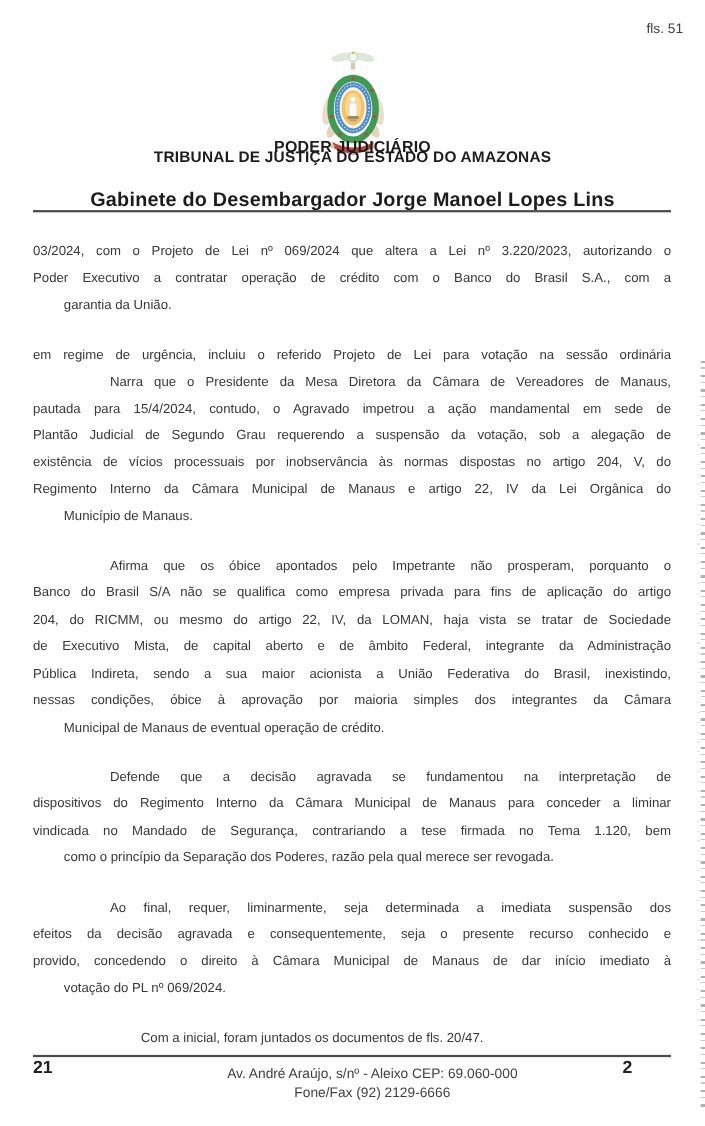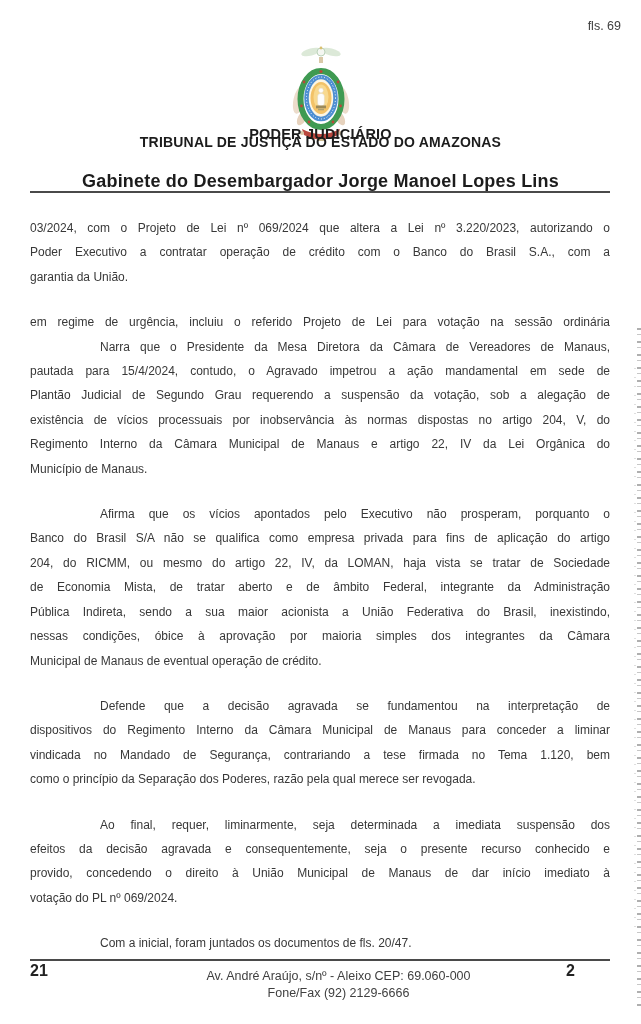--- a/index.html
+++ b/index.html
@@ -15,21 +15,21 @@
   .h2{top:134px;font-size:14px;}
   .h3{top:171px;font-size:18px;}
   .divider{position:absolute;left:30px;width:580px;height:2px;background:#4a4a4a;}
   .divider.top{top:191px;}
   .divider.bottom{top:959px;}
   
   .doc-body{position:absolute;top:216px;left:30px;width:580px;font-size:12px;line-height:24.4px;color:#383838;}
   .paragraph{margin:0 0 21px 0;}
   .paragraph:last-child{margin-bottom:0;}
   .line{text-align:justify;text-align-last:justify;white-space:normal;}
-  .line.last{text-align-last:left;}
+  .line.last{text-align-last:left;margin-left:28px;}
   .line.indent{padding-left:70px;}
   
   .page-num{position:absolute;top:962px;font-size:16px;font-weight:bold;color:#222;}
   .page-num.left{left:30px;}
   .page-num.right{left:566px;}
   .footer-address{position:absolute;left:0;width:100%;text-align:center;font-size:12.5px;color:#3f3f3f;padding-left:18px;}
   .addr1{top:969px;}
   .addr2{top:986px;}
   
   .sig-edge{
@@ -40,21 +40,21 @@
   .sig-edge::before{
     content:"";position:absolute;left:-3px;top:40px;width:2px;height:560px;opacity:.5;
     background:repeating-linear-gradient(180deg,#8a8a8a 0 1px,transparent 1px 9px);
   }
 </style>
 </head>
 <body>
 
 <div class="page">
 
-  <div class="folio">fls. 69</div>
+  <div class="folio">fls. 51</div>
 
   <svg class="emblem" viewBox="0 0 58 104" xmlns="http://www.w3.org/2000/svg">
 
     <ellipse cx="19" cy="8" rx="10" ry="3.6" fill="#dce9d8" transform="rotate(-14 19 8)"></ellipse>
     <ellipse cx="39" cy="8" rx="10" ry="3.6" fill="#dce9d8" transform="rotate(14 39 8)"></ellipse>
     <circle cx="29" cy="8" r="4" fill="#f4f7f2" stroke="#bcd2ba" stroke-width="1"></circle>
     <circle cx="29" cy="4" r="1.4" fill="#d9c070"></circle>
     <rect x="27" y="13" width="4" height="6" fill="#d9c9a8"></rect>
 
     <ellipse cx="7" cy="56" rx="5.5" ry="14" fill="#ecdccb" transform="rotate(12 7 56)"></ellipse>
@@ -105,40 +105,40 @@
       <div class="line">em regime de urgência, incluiu o referido Projeto de Lei para votação na sessão ordinária</div>
       <div class="line indent">Narra que o Presidente da Mesa Diretora da Câmara de Vereadores de Manaus,</div>
       <div class="line">pautada para 15/4/2024, contudo, o Agravado impetrou a ação mandamental em sede de</div>
       <div class="line">Plantão Judicial de Segundo Grau requerendo a suspensão da votação, sob a alegação de</div>
       <div class="line">existência de vícios processuais por inobservância às normas dispostas no artigo 204, V, do</div>
       <div class="line">Regimento Interno da Câmara Municipal de Manaus e artigo 22, IV da Lei Orgânica do</div>
       <div class="line last">Município de Manaus.</div>
     </div>
 
     <div class="paragraph">
-      <div class="line indent">Afirma que os vícios apontados pelo Executivo não prosperam, porquanto o</div>
+      <div class="line indent">Afirma que os óbice apontados pelo Impetrante não prosperam, porquanto o</div>
       <div class="line">Banco do Brasil S/A não se qualifica como empresa privada para fins de aplicação do artigo</div>
       <div class="line">204, do RICMM, ou mesmo do artigo 22, IV, da LOMAN, haja vista se tratar de Sociedade</div>
-      <div class="line">de Economia Mista, de tratar aberto e de âmbito Federal, integrante da Administração</div>
+      <div class="line">de Executivo Mista, de capital aberto e de âmbito Federal, integrante da Administração</div>
       <div class="line">Pública Indireta, sendo a sua maior acionista a União Federativa do Brasil, inexistindo,</div>
       <div class="line">nessas condições, óbice à aprovação por maioria simples dos integrantes da Câmara</div>
       <div class="line last">Municipal de Manaus de eventual operação de crédito.</div>
     </div>
 
     <div class="paragraph">
       <div class="line indent">Defende que a decisão agravada se fundamentou na interpretação de</div>
       <div class="line">dispositivos do Regimento Interno da Câmara Municipal de Manaus para conceder a liminar</div>
       <div class="line">vindicada no Mandado de Segurança, contrariando a tese firmada no Tema 1.120, bem</div>
       <div class="line last">como o princípio da Separação dos Poderes, razão pela qual merece ser revogada.</div>
     </div>
 
     <div class="paragraph">
       <div class="line indent">Ao final, requer, liminarmente, seja determinada a imediata suspensão dos</div>
       <div class="line">efeitos da decisão agravada e consequentemente, seja o presente recurso conhecido e</div>
-      <div class="line">provido, concedendo o direito à União Municipal de Manaus de dar início imediato à</div>
+      <div class="line">provido, concedendo o direito à Câmara Municipal de Manaus de dar início imediato à</div>
       <div class="line last">votação do PL nº 069/2024.</div>
     </div>
 
     <div class="paragraph">
       <div class="line indent last">Com a inicial, foram juntados os documentos de fls. 20/47.</div>
     </div>
 
   </div>
 
   <div class="divider bottom"></div>

